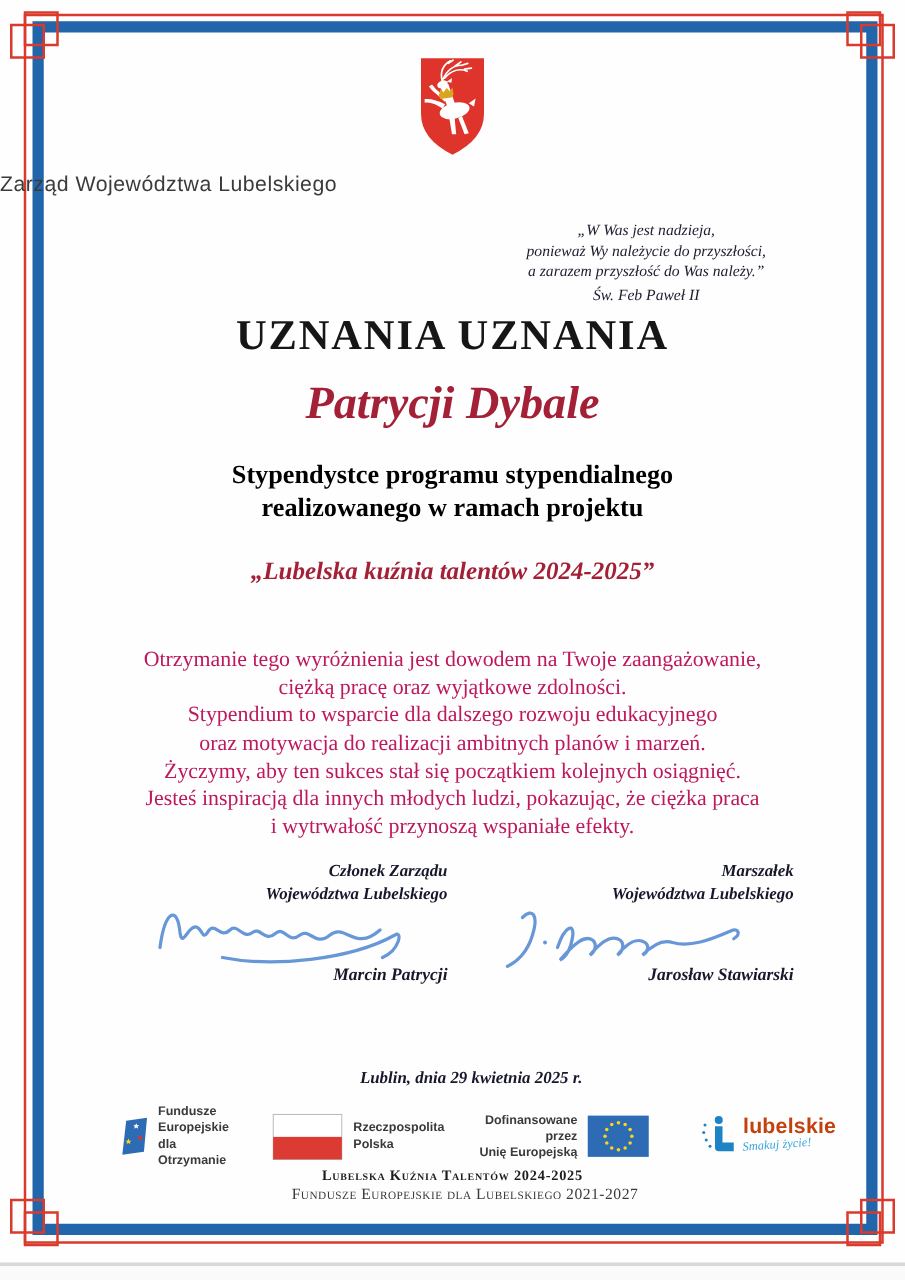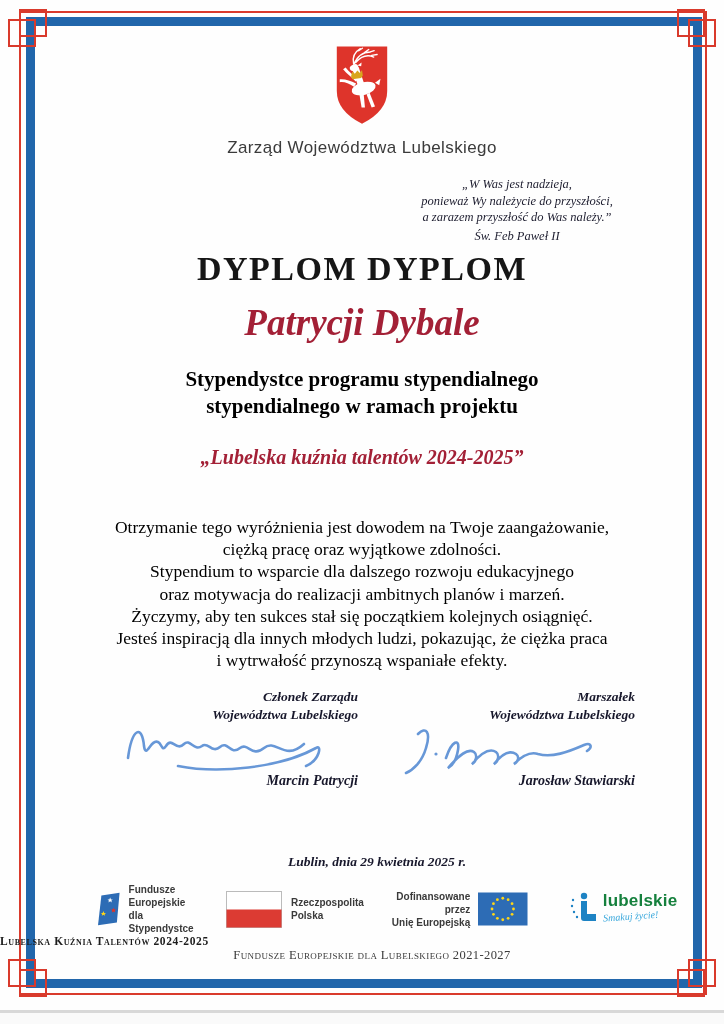--- a/index.html
+++ b/index.html
@@ -10,36 +10,36 @@
   .frame-blue{position:absolute;left:26px;top:17px;right:22px;bottom:36px;border:9px solid #2166ab;}
   .csq{position:absolute;width:24px;height:24px;border:2px solid #d93a2c;}
   .tl1{left:19px;top:9px}.tl2{left:8px;top:19px}
   .tr1{right:19px;top:9px}.tr2{right:8px;top:19px}
   .bl1{left:19px;bottom:27px}.bl2{left:8px;bottom:37px}
   .br1{right:19px;bottom:27px}.br2{right:8px;bottom:37px}
   .scan-line{position:absolute;left:0;right:0;top:1010px;height:3px;background:#c8c8c8;opacity:.7;}
   .scan-below{position:absolute;left:0;right:0;top:1013px;bottom:0;background:#fafafa;}
   
   .crest{position:absolute;left:50%;transform:translateX(-50%);top:44px;width:60px;height:84px;}
-  .issuer{position:absolute;left:0;right:0;top:138px;text-align:center;
+  .issuer{position:absolute;left:0;right:0;top:138px;text-align:left;
     font-family:"Liberation Sans",sans-serif;font-size:17px;color:#3b3b3b;letter-spacing:.4px;}
   .quote{position:absolute;right:52px;top:176px;width:310px;text-align:center;
     font-style:italic;font-size:12.5px;line-height:1.32;color:#1c1c2e;}
   .quote .author{margin-top:2px;}
   
   .title{position:absolute;left:0;right:0;top:250px;text-align:center;
     font-size:34px;font-weight:bold;letter-spacing:1.5px;color:#161616;}
   .recipient{position:absolute;left:0;right:0;top:301px;text-align:center;
     font-size:37px;font-weight:bold;font-style:italic;color:#a32036;}
   .subtitle{position:absolute;left:0;right:0;top:366px;text-align:center;
     font-size:21px;font-weight:bold;line-height:1.28;color:#000000;}
   .project{position:absolute;left:0;right:0;top:446px;text-align:center;
     font-size:20px;font-weight:bold;font-style:italic;color:#a32036;}
   .body-text{position:absolute;left:40px;right:40px;top:516px;text-align:center;
-    font-size:17.5px;line-height:1.27;color:#000000;}
+    font-size:17.5px;line-height:1.27;color:#be185d;}
   
   .sig-col{position:absolute;top:688px;width:250px;text-align:right;}
   .sig-left{left:108px}.sig-right{left:385px}
   .sig-role{font-size:13.5px;font-weight:bold;font-style:italic;line-height:1.32;color:#17172b;}
   .sig-name{margin-top:49px;font-size:14px;font-weight:bold;font-style:italic;color:#17172b;}
   .sig-svg{position:absolute;width:212px;height:60px;pointer-events:none;}
   .sigsvg-left{left:118px;top:716px;}
   .sigsvg-right{left:398px;top:718px;}
   
   .date-line{position:absolute;left:30px;right:0;top:854px;text-align:center;
@@ -50,24 +50,24 @@
   .logo-text{font-size:10px;font-weight:bold;color:#3a3a3a;line-height:1.3;}
   .logo-text.right{text-align:right;}
   .fe-text{margin-left:7px;}
   .pl-group{margin-left:22px;}
   .pl-text{margin-left:9px;}
   .co-group{margin-left:22px;}
   .co-text{margin-right:8px;}
   .divider{width:2px;height:40px;background:#2a2a2a;margin:0 20px 0 22px;}
   .lub-group{display:flex;align-items:flex-start;}
   .lub-texts{margin-left:5px;}
-  .lub-name{font-size:17px;font-weight:bold;color:#15803d;letter-spacing:.2px;line-height:1;}
+  .lub-name{font-size:17px;font-weight:bold;color:#c2410c;letter-spacing:.2px;line-height:1;}
   .lub-tag{font-family:"Liberation Serif",serif;font-style:italic;font-size:10px;color:#3aa8dc;
     transform:rotate(-4deg);margin-top:1px;}
-  .caps1{position:absolute;left:0;right:0;top:935px;
+  .caps1{position:absolute;left:0;right:0;top:935px;text-align:center;
     font-variant:small-caps;font-weight:bold;font-size:11.5px;letter-spacing:.6px;color:#1d1d1d;}
   .caps2{position:absolute;left:0;right:0;top:948px;text-align:center;
     font-variant:small-caps;font-size:12.5px;letter-spacing:.4px;color:#3a3a3a;padding-left:20px;}
 </style>
 </head>
 <body>
 
 <div class="certificate">
 
   <div class="frame-red"></div>
@@ -100,25 +100,25 @@
 
   <div class="issuer">Zarząd Województwa Lubelskiego</div>
 
   <div class="quote">
     <div>„W Was jest nadzieja,</div>
     <div>ponieważ Wy należycie do przyszłości,</div>
     <div>a zarazem przyszłość do Was należy.”</div>
     <div class="author">Św. Feb Paweł II</div>
   </div>
 
-  <div class="title">DYPLOM DYPLOM</div>
+  <div class="title">UZNANIA UZNANIA</div>
   <div class="recipient">Patrycji Dybale</div>
   <div class="subtitle">
     <div>Stypendystce programu stypendialnego</div>
-    <div>stypendialnego w ramach projektu</div>
+    <div>realizowanego w ramach projektu</div>
   </div>
   <div class="project">„Lubelska kuźnia talentów 2024-2025”</div>
 
   <div class="body-text">
     <div>Otrzymanie tego wyróżnienia jest dowodem na Twoje zaangażowanie,</div>
     <div>ciężką pracę oraz wyjątkowe zdolności.</div>
     <div>Stypendium to wsparcie dla dalszego rozwoju edukacyjnego</div>
     <div>oraz motywacja do realizacji ambitnych planów i marzeń.</div>
     <div>Życzymy, aby ten sukces stał się początkiem kolejnych osiągnięć.</div>
     <div>Jesteś inspiracją dla innych młodych ludzi, pokazując, że ciężka praca</div>
@@ -160,21 +160,21 @@
 
     <div class="logo-group">
       <svg width="36" height="46" viewBox="0 0 38 50">
         <path d="M8 5 L35 1 L31 45 L3 49 Z" fill="#2d6cb5"></path>
         <polygon points="0,-4 1.2,-1.2 4,-1.2 1.9,0.5 2.4,3.2 0,1.6 -2.4,3.2 -1.9,0.5 -4,-1.2 -1.2,-1.2" fill="#ffffff" transform="translate(21,12)"></polygon>
         <polygon points="0,-4 1.2,-1.2 4,-1.2 1.9,0.5 2.4,3.2 0,1.6 -2.4,3.2 -1.9,0.5 -4,-1.2 -1.2,-1.2" fill="#de342b" transform="translate(26,27)"></polygon>
         <polygon points="0,-4 1.2,-1.2 4,-1.2 1.9,0.5 2.4,3.2 0,1.6 -2.4,3.2 -1.9,0.5 -4,-1.2 -1.2,-1.2" fill="#ffd617" transform="translate(11,32)"></polygon>
       </svg>
       <div class="logo-text fe-text">
         <div>Fundusze Europejskie</div>
-        <div>dla Stypendystce</div>
+        <div>dla Otrzymanie</div>
       </div>
     </div>
 
     <div class="logo-group pl-group">
       <svg width="56" height="37" viewBox="0 0 56 37">
         <rect x="0.5" y="0.5" width="55" height="36" fill="#ffffff" stroke="#bbbbbb"></rect>
         <rect x="0.5" y="18.5" width="55" height="18" fill="#dc3b33"></rect>
       </svg>
       <div class="logo-text pl-text">
         <div>Rzeczpospolita</div>

